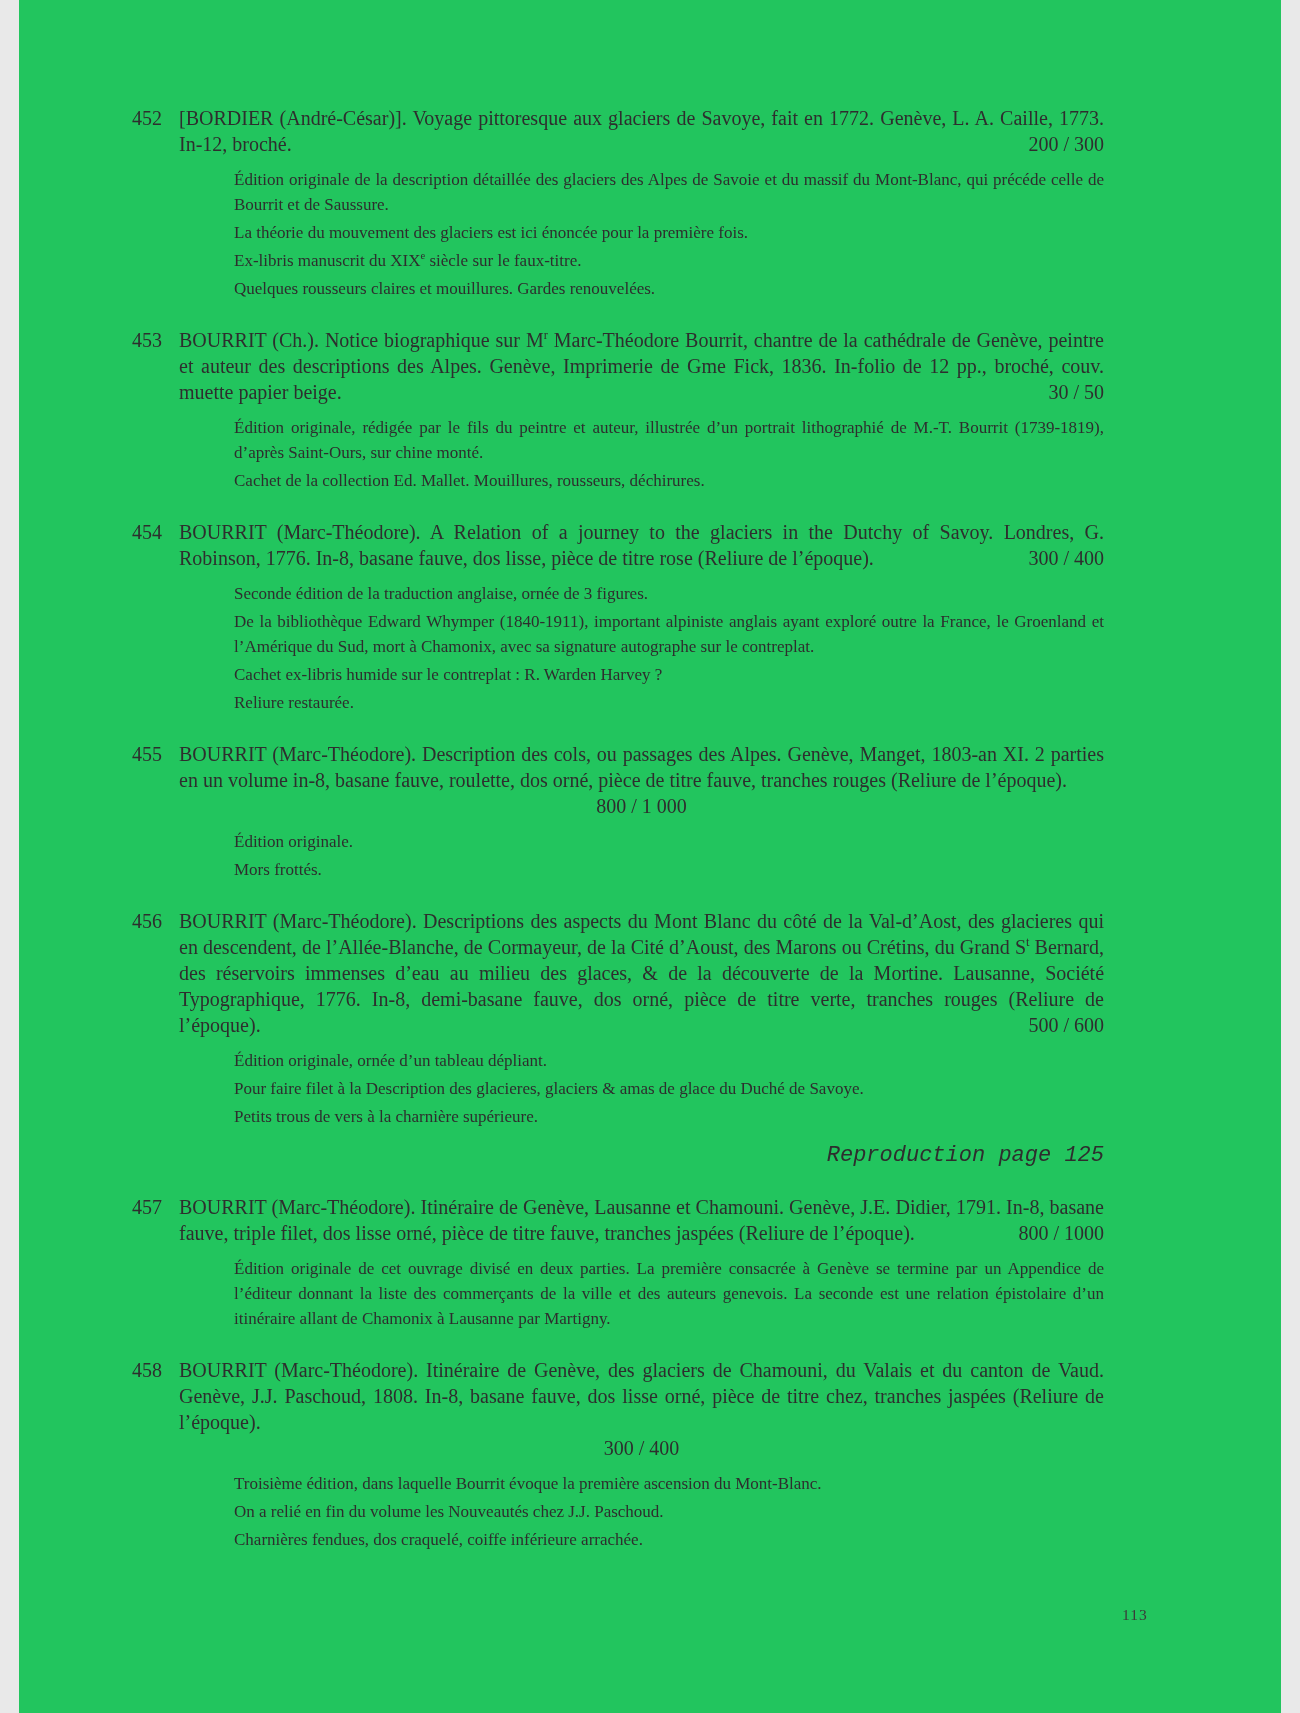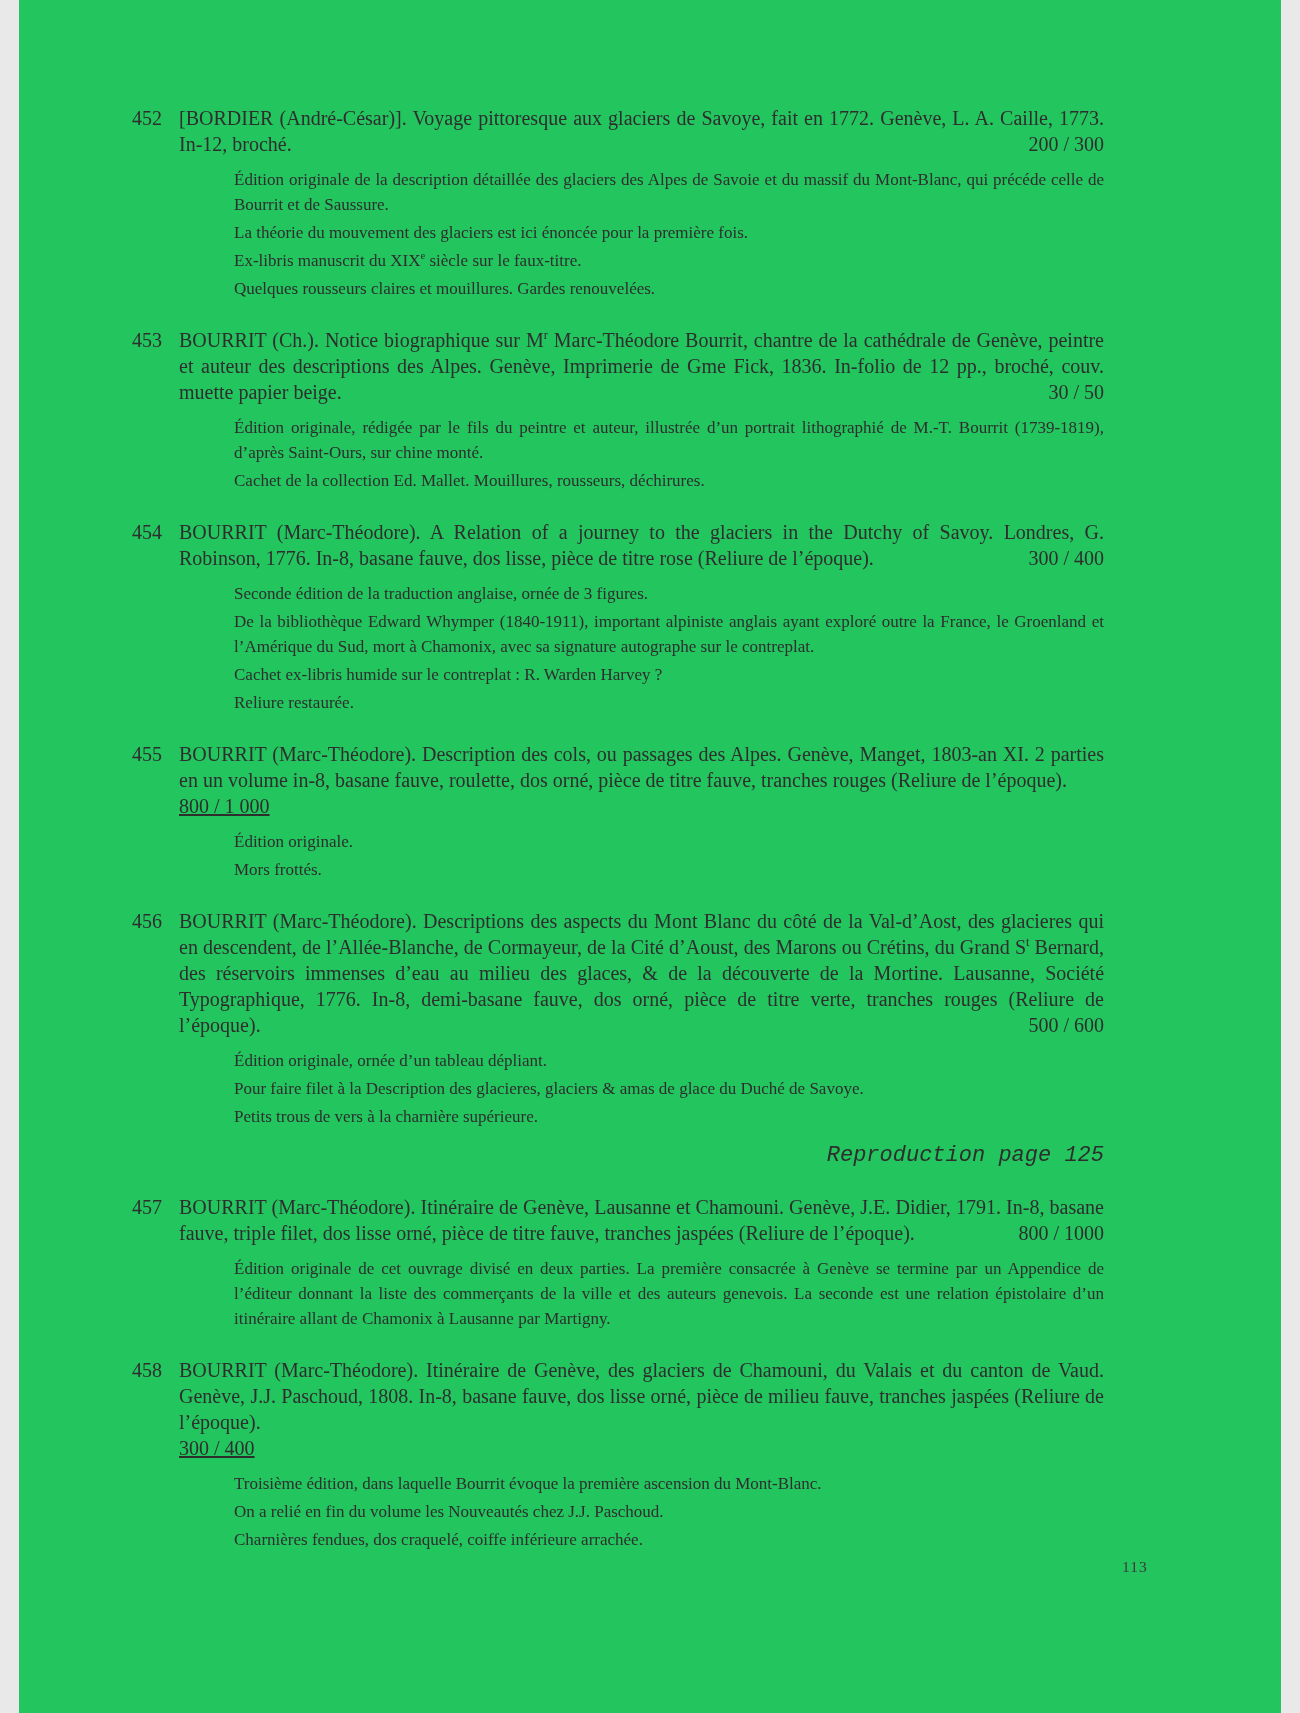--- a/index.html
+++ b/index.html
@@ -44,23 +44,22 @@
     vertical-align:super;
   }
   .price-inline{
     float:right;
     font-style:normal;
     padding-left:20px;
   }
   .price-line{
     font-size:20px;
     line-height:26px;
-    text-align:left;
+    text-align:center;
     margin:0;
-    text-decoration:underline;
   }
   .lot-notes{
     margin-top:10px;
     padding-left:55px;
   }
   .note{
     margin:0;
     font-size:17px;
     line-height:25px;
     text-align:justify;
@@ -70,21 +69,21 @@
     margin:14px 0 0 0;
     font-size:22px;
     line-height:25px;
     font-style:italic;
     text-align:right;
     padding-left:54px;
     font-family:Liberation Mono, monospace;
   }
   .page-number{
     position:absolute;
-    top:1558px;
+    top:1606px;
     left:1103px;
     font-size:15.5px;
     letter-spacing:1px;
     color:#3a3a3a;
   }
 </style>
 </head>
 <body>
 
 <div class="page">
@@ -167,21 +166,21 @@
       <div class="lot-notes">
             <p class="note"><span>Édition originale de cet ouvrage divisé en deux parties. La première consacrée à Genève se termine par un </span><span class="it">Appendice de l’éditeur</span><span> donnant la liste des commerçants de la ville et des auteurs genevois. La seconde est une relation épistolaire d’un itinéraire allant de Chamonix à Lausanne par Martigny.</span></p>
           </div>
 
     </div>
   </article>
 
   <article class="lot">
     <div class="lot-number">458</div>
     <div class="lot-body">
-      <p class="lot-desc"><span>BOURRIT (Marc-Théodore). Itinéraire de Genève, des glaciers de Chamouni, du Valais et du canton de Vaud. </span><span class="it">Genève, J.J. Paschoud, 1808</span><span>. In-8, basane fauve, dos lisse orné, pièce de milieu fauve, tranches jaspées (</span><span class="it">Reliure de l’époque</span><span>).</span></p>
+      <p class="lot-desc"><span>BOURRIT (Marc-Théodore). Itinéraire de Genève, des glaciers de Chamouni, du Valais et du canton de Vaud. </span><span class="it">Genève, J.J. Paschoud, 1808</span><span>. In-8, basane fauve, dos lisse orné, pièce de titre chez, tranches jaspées (</span><span class="it">Reliure de l’époque</span><span>).</span></p>
       <p class="price-line">300 / 400</p>
       <div class="lot-notes">
             <p class="note"><span>Troisième édition, dans laquelle Bourrit évoque la première ascension du Mont-Blanc.</span></p>
             <p class="note"><span>On a relié en fin du volume les </span><span class="it">Nouveautés chez J.J. Paschoud</span><span>.</span></p>
             <p class="note"><span>Charnières fendues, dos craquelé, coiffe inférieure arrachée.</span></p>
           </div>
 
     </div>
   </article>
 </main>

